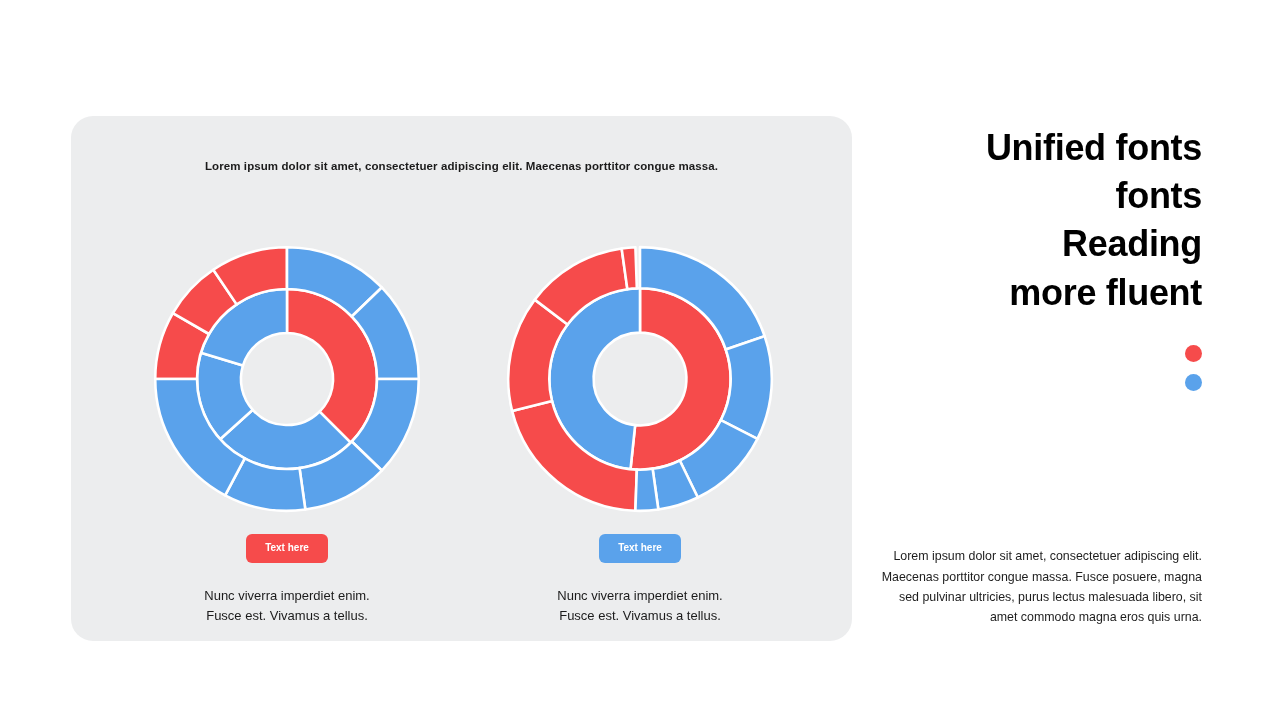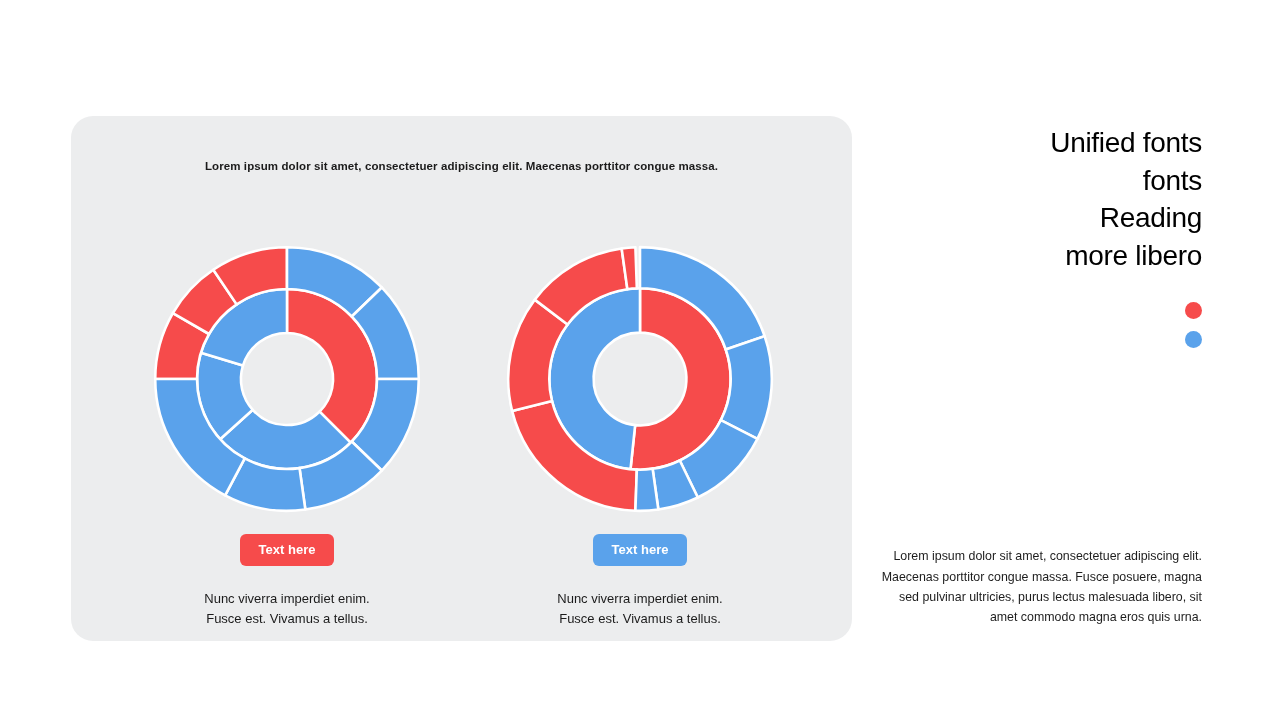--- a/index.html
+++ b/index.html
@@ -63,21 +63,21 @@
   }
   #chart-footer-1 { left: 41px; }
   #chart-footer-2 { left: 394px; }
 
   .pill-button {
     display: inline-block;
     border: none;
     border-radius: 6px;
     color: #ffffff;
     font-family: "Liberation Sans", sans-serif;
-    font-size: 13px;
+    font-size: 10px;
     font-weight: 700;
     padding: 9px 19px 10px 19px;
     line-height: 1;
     cursor: pointer;
   }
   .pill-button.red  { background: #f64b4b; }
   .pill-button.blue { background: #5aa2eb; }
 
   .footer-caption {
     margin-top: 23px;
@@ -90,23 +90,23 @@
   #right-column {
     position: absolute;
     left: 880px;
     top: 116px;
     width: 322px;
     height: 525px;
   }
 
   #headline {
     text-align: right;
-    font-size: 28px;
+    font-size: 36px;
     line-height: 1.34;
-    font-weight: 400;
+    font-weight: 700;
     letter-spacing: -0.3px;
     color: #000000;
     margin: 8px 0 0 0;
   }
 
   #legend {
     margin-top: 28px;
     display: flex;
     flex-direction: column;
     align-items: flex-end;
@@ -198,21 +198,21 @@
   </div>
 
 </div>
 
 <div id="right-column">
 
   <h1 id="headline">
     <span>Unified fonts</span><br>
     <span>fonts</span><br>
     <span>Reading</span><br>
-    <span>more libero</span>
+    <span>more fluent</span>
   </h1>
 
   <div id="legend">
     <div class="legend-row">
       <span class="legend-label"></span>
       <span class="legend-dot" id="legend-dot-red" style="background: rgb(246, 75, 75);"></span>
     </div>
     <div class="legend-row">
       <span class="legend-label"></span>
       <span class="legend-dot" id="legend-dot-blue" style="background: rgb(90, 162, 235);"></span>

